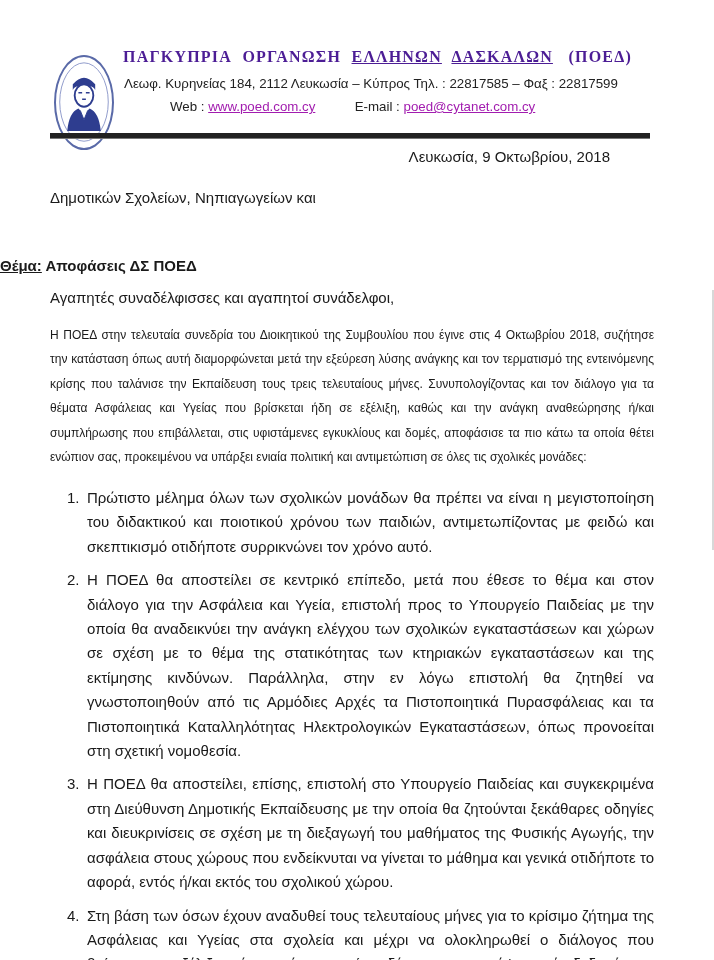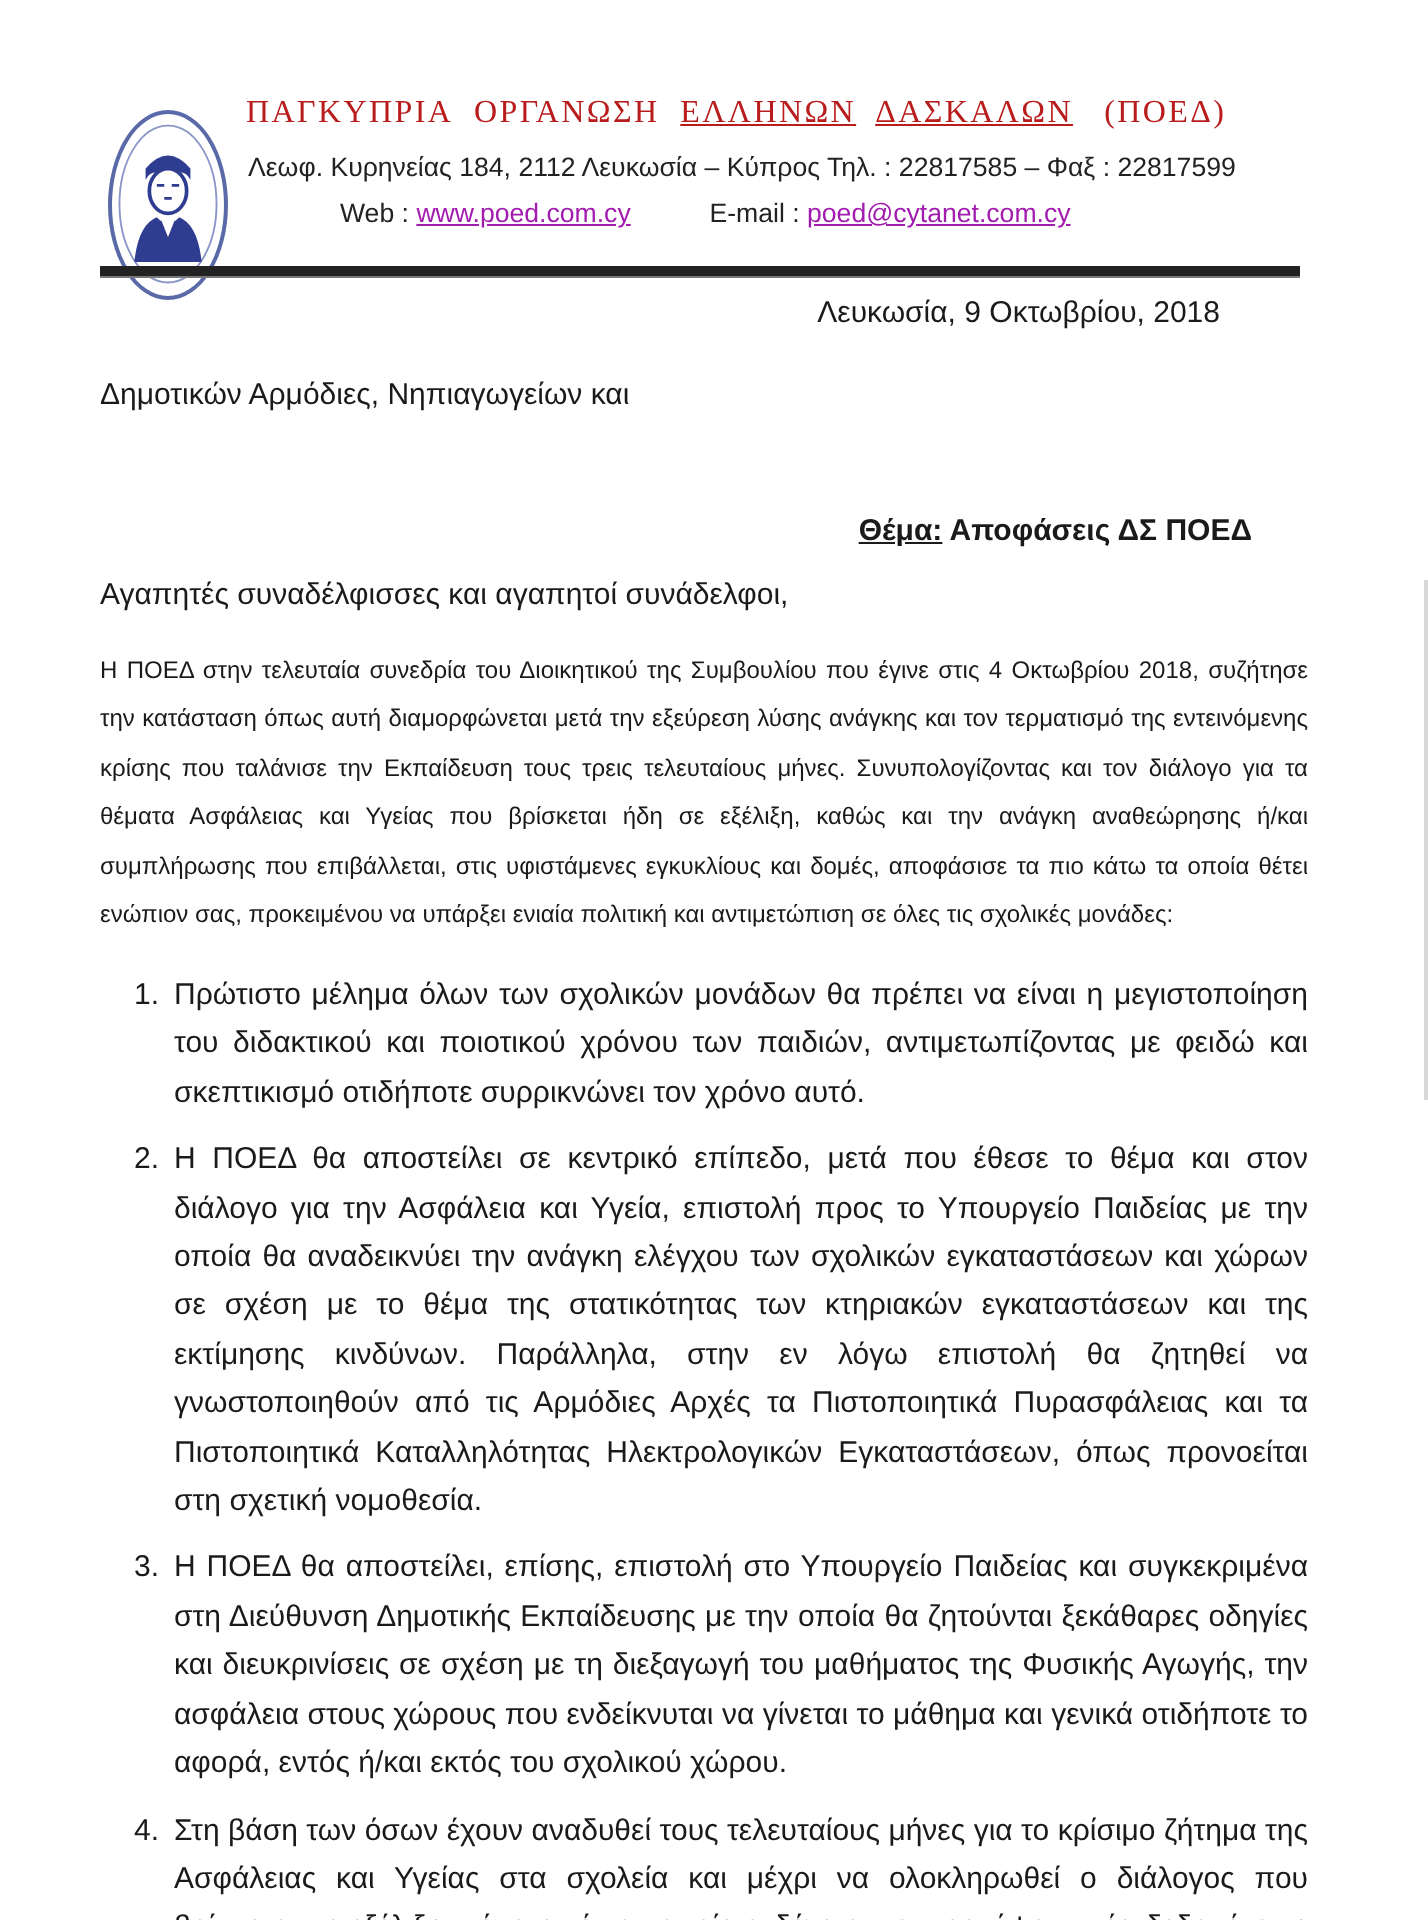--- a/index.html
+++ b/index.html
@@ -7,34 +7,34 @@
     width: 714px; height: 960px; background: #ffffff; position: relative; overflow: hidden;
     font-family: "Liberation Sans", sans-serif; color: #1a1a1a;
   }
   .logo {
     position: absolute; left: 54px; top: 55px; width: 60px; height: 95px;
     border: 2px solid #5a6aa8; border-radius: 50%; box-sizing: border-box; background: #fff;
   }
   .logo svg { width: 100%; height: 100%; }
   .org-title {
     position: absolute; left: 123px; top: 48px; font-family: "Liberation Serif", serif;
-    font-size: 16px; font-weight: normal; letter-spacing: 1.2px; color: #b91c1c;
+    font-size: 16px; font-weight: bold; letter-spacing: 1.2px; color: #4c1d95;
   }
   .org-title span.u { text-decoration: underline; }
   .address { position: absolute; left: 124px; top: 76px; font-size: 13.3px; color: #222; }
   .contacts { position: absolute; left: 170px; top: 99px; font-size: 13.3px; color: #222; }
   .contacts a { color: #a21caf; text-decoration: underline; }
   .contacts .gap { display: inline-block; width: 32px; }
   .rule {
     position: absolute; left: 50px; top: 133px; width: 600px; height: 5px; background: #222;
     box-shadow: 0 1px 0 #777;
   }
   .date { position: absolute; right: 104px; top: 148px; font-size: 15px; margin-left: 32px; }
   .recipient { position: absolute; left: 50px; top: 188px; font-size: 15px; line-height: 19px; }
-  .subject { position: absolute; left: 0; width: 592px; top: 257px; text-align: right; font-size: 15px; font-weight: bold; padding-left: 34px; }
+  .subject { position: absolute; left: 0; width: 592px; top: 257px; text-align: left; font-size: 15px; font-weight: bold; }
   .subject .lbl { text-decoration: underline; }
   .greeting { position: absolute; left: 50px; top: 289px; font-size: 15px; }
   .para {
     position: absolute; left: 50px; width: 604px; top: 323px; font-size: 12px; line-height: 24.4px;
     text-align: justify;
   }
   .list { position: absolute; left: 50px; width: 604px; top: 486px; margin: 0; padding: 0; list-style: none; }
   .list li { position: relative; padding-left: 37px; font-size: 15px; line-height: 24.4px; text-align: justify; margin-bottom: 9px; }
   .list li .num { position: absolute; left: 17px; top: 0; }
   .scroll-edge { position: absolute; right: 0; top: 290px; width: 2px; height: 260px; background: #d8d8d8; }
@@ -67,21 +67,21 @@
   <span>Web : </span><a>www.poed.com.cy</a>
   <span class="gap"></span>
   <span>E-mail : </span><a>poed@cytanet.com.cy</a>
 </div>
 
 <div class="rule"></div>
 
 <div class="date">Λευκωσία, 9 Οκτωβρίου, 2018</div>
 
 <div class="recipient">
-  <div>Δημοτικών Αρμόδιες, Νηπιαγωγείων και</div>
+  <div>Δημοτικών Σχολείων, Νηπιαγωγείων και</div>
 </div>
 
 <div class="subject">
   <span class="lbl">Θέμα:</span><span> Αποφάσεις ΔΣ ΠΟΕΔ</span>
 </div>
 
 <div class="greeting">Αγαπητές συναδέλφισσες και αγαπητοί συνάδελφοι,</div>
 
 <div class="para">Η ΠΟΕΔ στην τελευταία συνεδρία του Διοικητικού της Συμβουλίου που έγινε στις 4 Οκτωβρίου 2018, συζήτησε την κατάσταση όπως αυτή διαμορφώνεται μετά την εξεύρεση λύσης ανάγκης και τον τερματισμό της εντεινόμενης κρίσης που ταλάνισε την Εκπαίδευση τους τρεις τελευταίους μήνες. Συνυπολογίζοντας και τον διάλογο για τα θέματα Ασφάλειας και Υγείας που βρίσκεται ήδη σε εξέλιξη, καθώς και την ανάγκη αναθεώρησης ή/και συμπλήρωσης που επιβάλλεται, στις υφιστάμενες εγκυκλίους και δομές, αποφάσισε τα πιο κάτω τα οποία θέτει ενώπιον σας, προκειμένου να υπάρξει ενιαία πολιτική και αντιμετώπιση σε όλες τις σχολικές μονάδες:</div>
 

